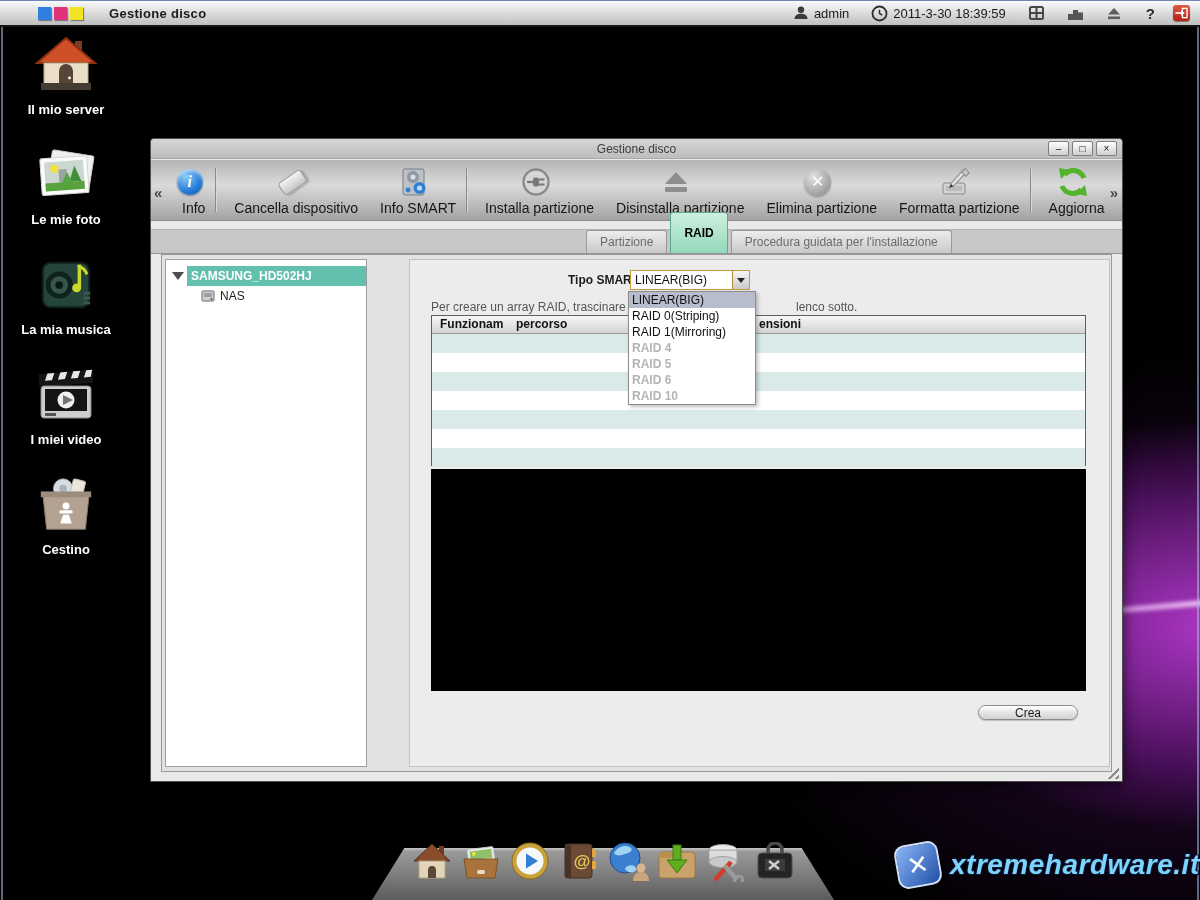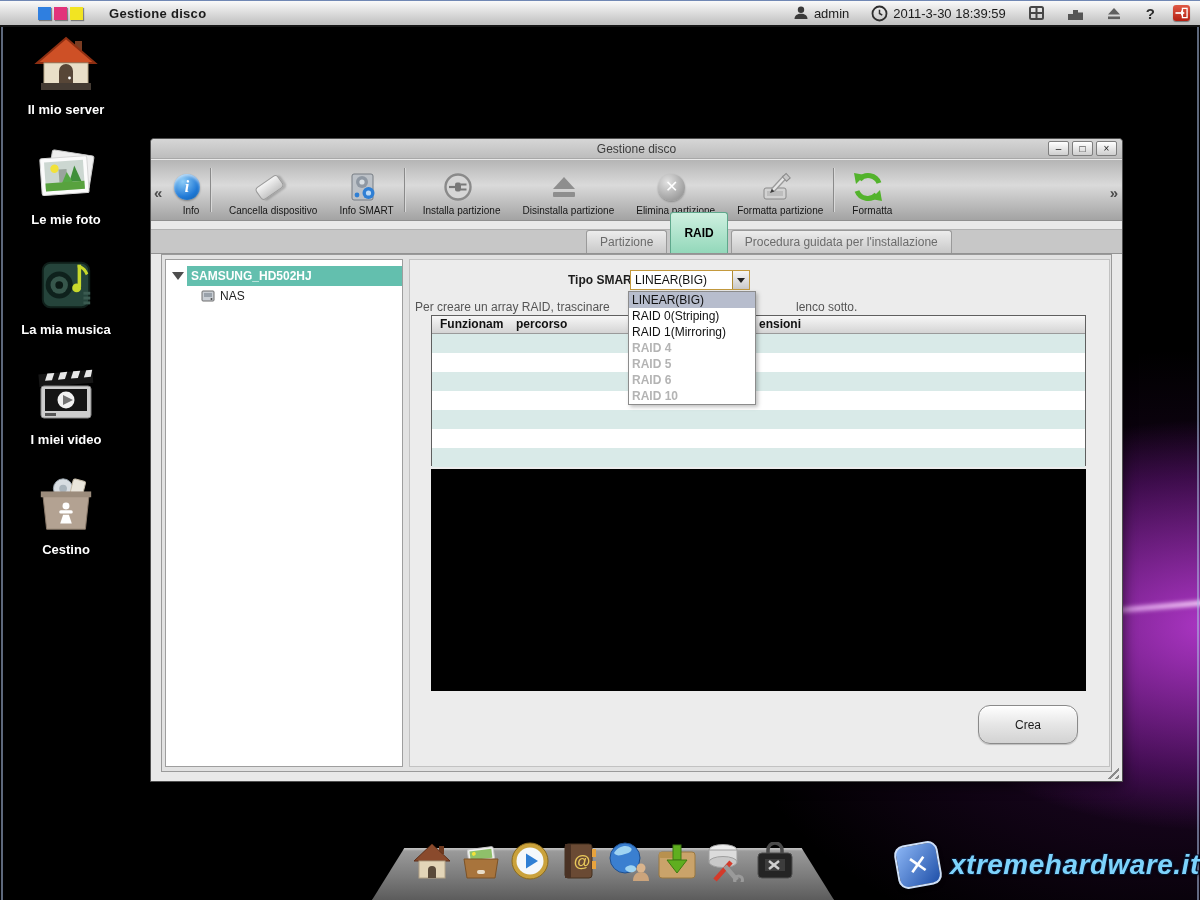--- a/index.html
+++ b/index.html
@@ -44,71 +44,71 @@
   .winbtn{width:21px;height:15px;border:1px solid #7e7e7e;border-radius:2px;background:linear-gradient(#ffffff,#cfcfcf);
     font-size:10px;line-height:13px;text-align:center;color:#222;}
 
   .toolbar{position:absolute;left:0;top:21px;width:100%;height:61px;
     background:linear-gradient(#b5b5b5,#dadada 42%,#a3a3a3);border-bottom:1px solid #8f8f8f;}
   .tscroll{position:absolute;top:24px;font-size:15px;font-weight:bold;color:#4c4c4c;}
   .tscroll.l{left:3px;} .tscroll.r{right:4px;}
   .titems{display:flex;align-items:flex-end;height:100%;padding:3px 0 3px 16px;}
   .titem{display:flex;flex-direction:column;align-items:center;justify-content:flex-end;padding:1px 7px;height:100%;}
   .titem .ticn{height:36px;display:flex;align-items:center;justify-content:center;}
-  .titem .tlbl{font-size:10px;color:#161616;white-space:nowrap;padding-left:8px;}
+  .titem .tlbl{font-size:14px;color:#161616;white-space:nowrap;padding-left:8px;}
   .tsep{width:1px;background:#8a8a8a;box-shadow:1px 0 0 #d8d8d8;margin:6px 3px;height:44px;align-self:center;}
   .info-badge{width:26px;height:26px;border-radius:50%;background:radial-gradient(circle at 34% 28%,#8ecdf8,#2079d6 62%,#0f5aa0);
     color:#fff;font:bold italic 16px "Liberation Serif",serif;display:flex;align-items:center;justify-content:center;
     box-shadow:inset 0 2px 3px rgba(255,255,255,.6),0 1px 2px rgba(0,0,0,.35);}
   .eraser{width:27px;height:15px;border-radius:4px;transform:rotate(-35deg);border:1px solid #9a9a9a;
     background:linear-gradient(#f4f4f4,#c6c6c6);box-shadow:2px 2px 2px rgba(0,0,0,.2);}
   .gcircle{width:27px;height:27px;border-radius:50%;background:radial-gradient(circle at 35% 30%,#e2e2e2,#a0a0a0 70%,#8a8a8a);
     display:flex;align-items:center;justify-content:center;box-shadow:0 1px 2px rgba(0,0,0,.3);}
   .gcircle .x{color:#fff;font-weight:bold;font-size:16px;line-height:1;}
   .eject{display:flex;flex-direction:column;align-items:center;}
   .eject .tri{width:0;height:0;border-left:11px solid transparent;border-right:11px solid transparent;border-bottom:12px solid #8e8e8e;}
   .eject .bar{width:22px;height:5px;background:#8e8e8e;margin-top:3px;border-radius:1px;}
 
   .tabstrip{position:absolute;left:0;top:90px;width:100%;height:25px;background:#c7c7c7;border-top:1px solid #b2b2b2;border-bottom:1px solid #939393;}
   .tabs{position:absolute;left:435px;bottom:0;display:flex;align-items:flex-end;text-align:right;}
   .tab{border:1px solid #9a9a9a;border-bottom:none;border-radius:3px 3px 0 0;margin-right:3px;padding:4px 13px;
     font-size:12px;color:#6b6b6b;background:linear-gradient(#ececec,#c9c9c9);}
   .tab.active{background:linear-gradient(#cff0e0,#93d8ba);color:#000;font-weight:bold;border-color:#5fa88c;padding:13px 13px;}
 
   .contentframe{position:absolute;left:10px;top:115px;width:951px;height:518px;background:#e2e2e2;border:1px solid #9a9a9a;}
-  .tree{position:absolute;left:3px;top:4px;width:238px;height:508px;background:#fff;border:1px solid #9e9e9e;}
+  .tree{position:absolute;left:3px;top:4px;width:202px;height:508px;background:#fff;border:1px solid #9e9e9e;}
   .trow1{display:flex;align-items:center;height:21px;margin-top:5px;}
   .expander{width:0;height:0;border-left:6px solid transparent;border-right:6px solid transparent;border-top:8px solid #4d4d4d;margin:0 3px 0 6px;}
   .tsel{flex:1;background:#63bfae;color:#fff;font-weight:bold;font-size:12px;padding:3px 4px;}
   .trow2{display:flex;align-items:center;gap:4px;height:20px;padding-left:34px;font-size:12px;color:#222;}
 
   .main{position:absolute;left:247px;top:4px;width:701px;height:508px;background:#ececec;border:1px solid #c2c2c2;}
   .tr-label{position:absolute;left:158px;top:13px;font-size:12px;font-weight:bold;color:#1c1c1c;}
   .tr-select{position:absolute;left:220px;top:10px;width:120px;height:20px;border:1px solid #c49a3e;background:#fff;
     display:flex;align-items:center;font-size:12px;color:#111;}
   .tr-select .val{flex:1;padding:0 4px;white-space:nowrap;overflow:hidden;}
   .tr-select .arrowbtn{width:17px;height:100%;border-left:1px solid #b08c34;background:linear-gradient(#f6f6f6,#c9c9c9);
     display:flex;align-items:center;justify-content:center;}
   .tr-select .chev{width:0;height:0;border-left:4px solid transparent;border-right:4px solid transparent;border-top:5px solid #222;}
   .ddlist{position:absolute;left:218px;top:31px;width:128px;background:#fff;border:1px solid #8c8c8c;z-index:10;
     box-shadow:2px 2px 4px rgba(0,0,0,.25);}
   .ddopt{height:16px;line-height:16px;font-size:12px;color:#111;padding:0 3px;white-space:nowrap;}
   .ddopt.hl{background:#b7bdcd;}
   .ddopt.dis{color:#b4b4b4;font-weight:bold;}
   .hint{position:absolute;top:40px;font-size:12px;color:#555;}
-  .hint.left{left:5px;} .hint.right{left:386px;}
+  .hint.left{left:21px;} .hint.right{left:386px;}
   .dtable{position:absolute;left:21px;top:55px;width:655px;height:151px;background:#fff;border:1px solid #5f5f5f;z-index:1;}
   .dthead{position:relative;height:18px;background:linear-gradient(#f7f7f7,#d4d4d4);border-bottom:1px solid #9a9a9a;
     font-size:12px;font-weight:bold;color:#111;}
   .dthead span{position:absolute;top:1px;}
   .h1{left:8px;} .h2{left:84px;} .h3{left:327px;}
   .drow{height:19px;}
   .drow:nth-child(even){background:#d9eae8;}
   .blackbox{position:absolute;left:21px;top:209px;width:655px;height:222px;background:#000;}
-  .crea{position:absolute;left:568px;top:445px;width:100px;height:39px;border:1px solid #8a8a8a;border-radius:12px;
+  .crea{position:absolute;left:568px;top:445px;width:100px;height:15px;border:1px solid #8a8a8a;border-radius:12px;
     background:linear-gradient(#ffffff,#e6e6e6 50%,#d2d2d2);font-size:12px;color:#1a1a1a;
     display:flex;align-items:center;justify-content:center;box-shadow:inset 0 1px 0 #fff,0 1px 1px rgba(0,0,0,.2);}
   .grip{position:absolute;right:3px;bottom:2px;width:15px;height:15px;
     background:repeating-linear-gradient(135deg,transparent 0 3px,#8a8a8a 3px 5px);
     clip-path:polygon(100% 0,100% 100%,0 100%);}
 
   
   #dock{position:absolute;left:372px;top:848px;width:462px;height:52px;}
   .platform{position:absolute;inset:0;background:linear-gradient(#9e9e9e,#7b7b7b 55%,#5c5c5c);
     clip-path:polygon(7% 0,93% 0,100% 100%,0 100%);box-shadow:inset 0 2px 2px rgba(255,255,255,.35);}
@@ -367,21 +367,21 @@
         <div class="tsep"></div>
         <div class="titem">
           <span class="ticn">
             <svg width="32" height="32" viewBox="0 0 32 32">
                 <path d="M27 12 A11.5 11.5 0 0 0 7.5 8.5" fill="none" stroke="#53b32c" stroke-width="5"></path>
                 <polygon points="2,2 13,4 4,13" fill="#53b32c"></polygon>
                 <path d="M5 20 A11.5 11.5 0 0 0 24.5 23.5" fill="none" stroke="#53b32c" stroke-width="5"></path>
                 <polygon points="30,30 19,28 28,19" fill="#53b32c"></polygon>
               </svg>
           </span>
-          <span class="tlbl">Formatta</span>
+          <span class="tlbl">Aggiorna</span>
         </div>
       </div>
     </div>
 
     <div class="tabstrip">
       <div class="tabs">
         <div class="tab">Partizione</div>
         <div class="tab active">RAID</div>
         <div class="tab">Procedura guidata per l'installazione</div>
       </div>

